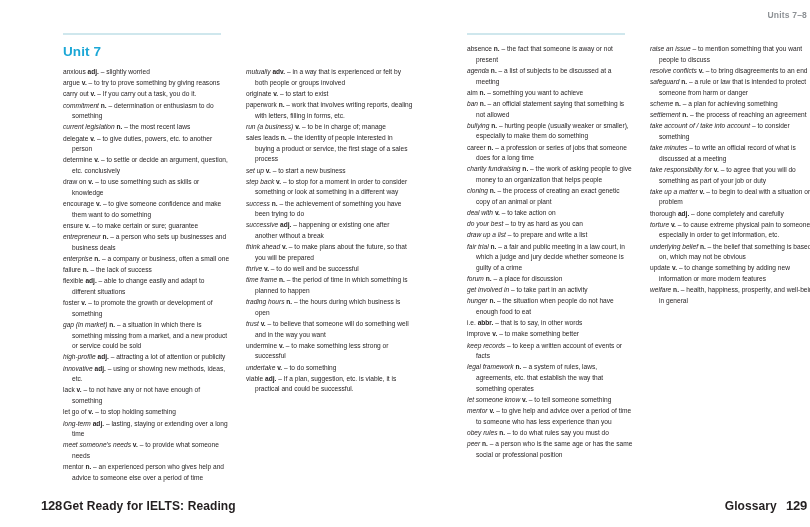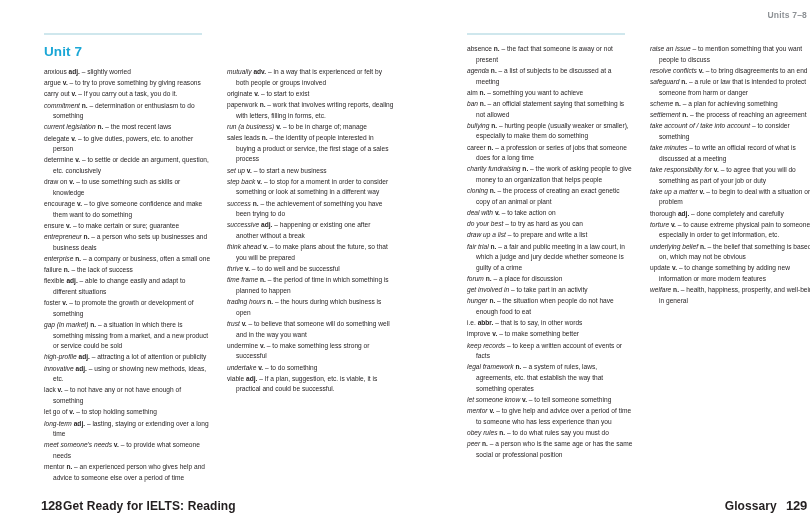--- a/index.html
+++ b/index.html
@@ -28,21 +28,21 @@
     font-size: 8.5px;
     font-weight: bold;
     letter-spacing: .2px;
     color: #8d9195;
   }
   
   .leaf {
     position: absolute;
     top: 33px;
   }
-  .leaf-left  { left: 25px;  width: 350px; }
+  .leaf-left  { left: 44px;  width: 350px; }
   .leaf-right { left: 448px; width: 350px; }
 
   .rule {
     height: 2px;
     background: #cfe7ed;
     width: 158px;
     margin: 0 0 9px 0;
   }
   .unit-title {
     font-size: 13.5px;

